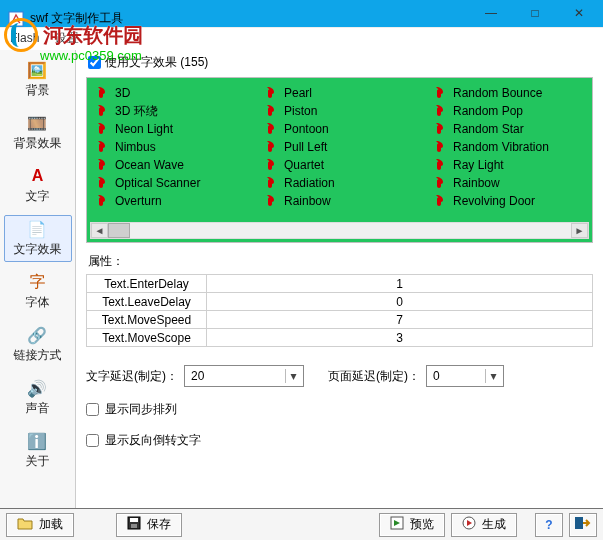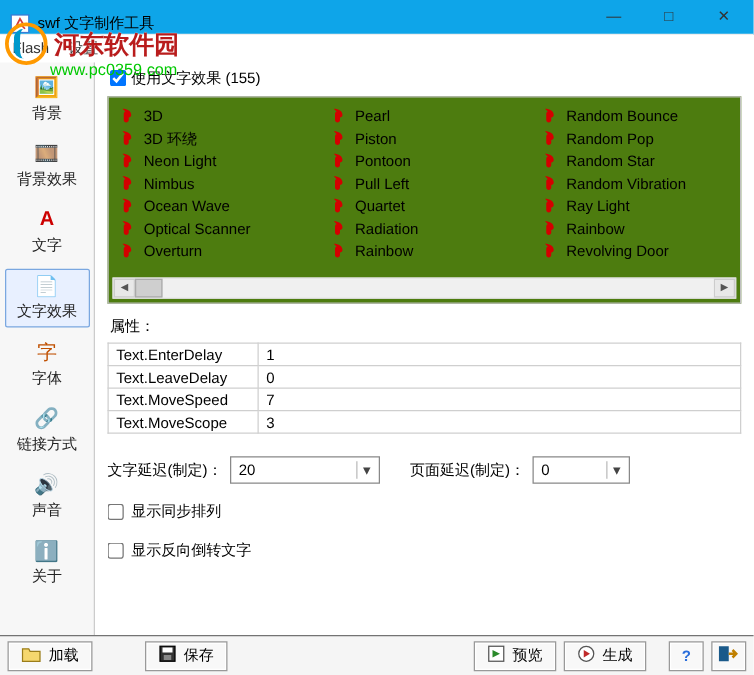--- a/index.html
+++ b/index.html
@@ -21,33 +21,33 @@
 .client { display: flex; height: 458px; }
 .sidebar { width: 76px; border-right: 1px solid #ccc; background: #f7f7f7; padding-top: 6px; display: flex; flex-direction: column; align-items: center; gap: 6px; }
 .side-item { display: flex; flex-direction: column; align-items: center; justify-content: center; width: 68px; padding: 3px 0; cursor: pointer; border: 1px solid transparent; }
 .side-item.active { background: #e8f0ff; border: 1px solid #7aa7e0; border-radius: 2px; }
 .side-item .icon { width: 20px; height: 20px; display: flex; align-items: center; justify-content: center; font-size: 16px; }
 .side-item .label { color: #222; margin-top: 2px; }
 
 .content { flex: 1; padding: 4px 10px 6px 10px; position: relative; }
 .use-effect-row { display: flex; align-items: center; gap: 4px; margin-bottom: 6px; margin-left: 2px; }
 
-.effect-box { border: 1px solid #bfbfbf; background: #4d7c0f; padding: 6px 8px 20px 8px; position: relative; height: 166px; }
+.effect-box { border: 1px solid #bfbfbf; background: #22c55e; padding: 6px 8px 20px 8px; position: relative; height: 166px; }
 .effect-cols { display: flex; gap: 18px; height: 130px; }
 .effect-col { flex: 1; }
 .effect-item { display: flex; align-items: center; gap: 6px; height: 18px; margin-bottom: 0px; white-space: nowrap; }
 .flash-icon { width: 14px; height: 14px; display: inline-flex; align-items: center; justify-content: center; }
 .flash-icon svg { width: 14px; height: 14px; }
 .hscroll { position: absolute; left: 3px; right: 3px; bottom: 3px; height: 17px; background: #f0f0f0; border: 1px solid #ddd; display: flex; align-items: center; }
 .hscroll .arrow { width: 17px; height: 15px; background: #e8e8e8; border: 1px solid #ccc; display: flex; align-items: center; justify-content: center; font-size: 10px; color: #555; }
 .hscroll .track { flex: 1; height: 15px; position: relative; background: #f0f0f0; }
 .hscroll .thumb { position: absolute; left: 0; top: 0; width: 22px; height: 15px; background: #cfcfcf; border: 1px solid #aaa; }
 
 .section-label { margin: 10px 0 4px 2px; color: #000; }
-.prop-table { width: 100%; border: 1px solid #bfbfbf; border-collapse: collapse; }
+.prop-table { width: 100%; border: 1px solid #bfbfbf; border-collapse: collapse; text-align: center; }
 .prop-table td { border: 1px solid #cfcfcf; padding: 1px 6px; height: 18px; }
 .prop-table td:first-child { width: 120px; background: #fff; }
 .prop-table td:nth-child(2) { background: #fff; }
 
 .delay-row { display: flex; align-items: center; gap: 6px; margin-top: 18px; }
 .delay-row .combo { border: 1px solid #888; height: 22px; display: flex; align-items: center; justify-content: space-between; padding: 0 2px 0 6px; background: #fff; }
 .delay-row .combo.wide { width: 120px; }
 .delay-row .combo.narrow { width: 78px; }
 .combo .caret { width: 16px; text-align: center; color: #444; border-left: 1px solid #bbb; }
 

